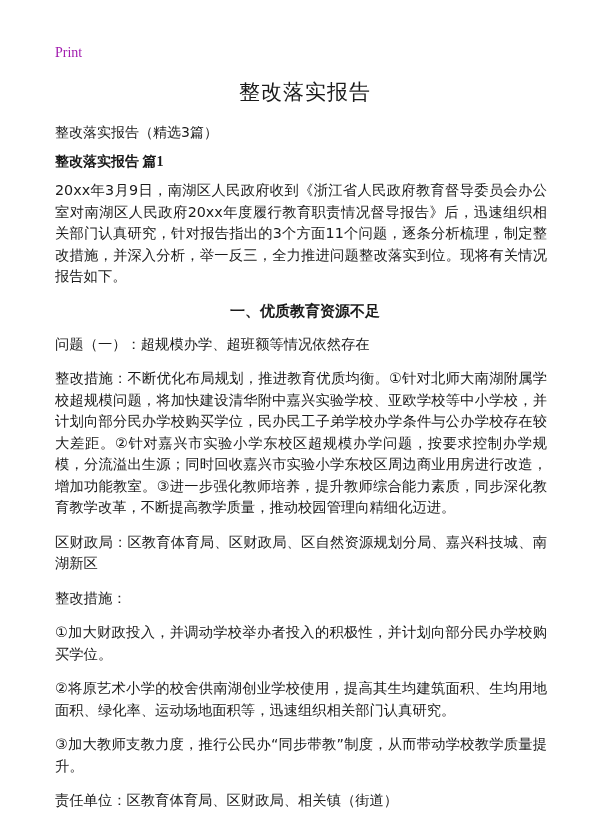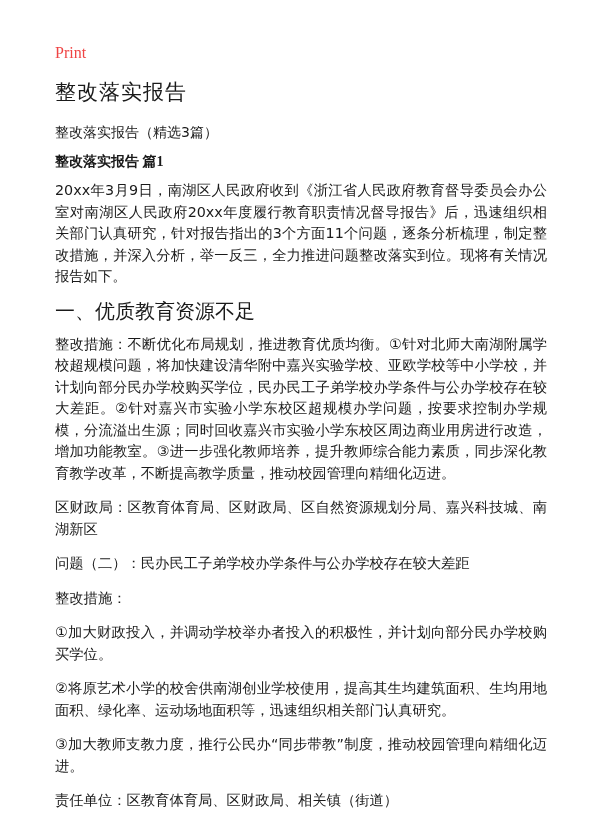--- a/index.html
+++ b/index.html
@@ -1,38 +1,38 @@
 <!DOCTYPE html>
 <html><head>
 <meta charset="utf-8">
 <style>
   html, body { margin: 0; padding: 0; background: #ffffff; }
   body { width: 600px; height: 828px; overflow: hidden; position: relative;
          font-family: "DejaVu Sans", "Liberation Sans", sans-serif; color: #1a1a1a; }
   .page { position: absolute; left: 55px; top: 44px; width: 500px; }
-  .print { font-family: "Liberation Serif", "DejaVu Serif", serif; font-size: 16px; color: #ef4444; margin: 0 0 16px 0; height: 18px; line-height: 18px; }
-  .title { font-size: 21px; font-weight: normal; margin: 0 0 16px 0; line-height: 28px; letter-spacing: 1px; }
+  .print { font-family: "Liberation Serif", "DejaVu Serif", serif; font-size: 14px; color: #a21caf; margin: 0 0 16px 0; height: 18px; line-height: 18px; }
+  .title { text-align: center; font-size: 21px; font-weight: normal; margin: 0 0 16px 0; line-height: 28px; letter-spacing: 1px; }
   .subtitle { font-size: 14px; margin: 0 0 10px 0; line-height: 20px; }
   .h-part { font-size: 14px; font-weight: bold; margin: 0 0 8px 0; line-height: 20px; font-family: Liberation Serif, serif; }
   .para { font-size: 14.3px; line-height: 21.5px; margin: 0 8px 13px 0; text-align: justify; word-break: break-all; }
-  .h-sec { font-size: 20px; font-weight: normal; margin: 0 0 12px 0; line-height: 21px; }
+  .h-sec { font-size: 15px; font-weight: bold; margin: 0 0 12px 0; line-height: 21px; text-align: center; }
 </style>
 </head>
 <body>
 
 <div class="page">
   <div class="print">Print</div>
   <h1 class="title">整改落实报告</h1>
   <div class="subtitle">整改落实报告（精选3篇）</div>
   <div class="h-part">整改落实报告 篇1</div>
 
   <p class="para">20xx年3月9日，南湖区人民政府收到《浙江省人民政府教育督导委员会办公室对南湖区人民政府20xx年度履行教育职责情况督导报告》后，迅速组织相关部门认真研究，针对报告指出的3个方面11个问题，逐条分析梳理，制定整改措施，并深入分析，举一反三，全力推进问题整改落实到位。现将有关情况报告如下。</p>
   <div class="h-sec">一、优质教育资源不足</div>
+  <p class="para">问题（一）：超规模办学、超班额等情况依然存在</p>
   <p class="para">整改措施：不断优化布局规划，推进教育优质均衡。①针对北师大南湖附属学校超规模问题，将加快建设清华附中嘉兴实验学校、亚欧学校等中小学校，并计划向部分民办学校购买学位，民办民工子弟学校办学条件与公办学校存在较大差距。②针对嘉兴市实验小学东校区超规模办学问题，按要求控制办学规模，分流溢出生源；同时回收嘉兴市实验小学东校区周边商业用房进行改造，增加功能教室。③进一步强化教师培养，提升教师综合能力素质，同步深化教育教学改革，不断提高教学质量，推动校园管理向精细化迈进。</p>
   <p class="para">区财政局：区教育体育局、区财政局、区自然资源规划分局、嘉兴科技城、南湖新区</p>
-  <p class="para">问题（二）：民办民工子弟学校办学条件与公办学校存在较大差距</p>
   <p class="para">整改措施：</p>
   <p class="para">①加大财政投入，并调动学校举办者投入的积极性，并计划向部分民办学校购买学位。</p>
   <p class="para">②将原艺术小学的校舍供南湖创业学校使用，提高其生均建筑面积、生均用地面积、绿化率、运动场地面积等，迅速组织相关部门认真研究。</p>
-  <p class="para">③加大教师支教力度，推行公民办“同步带教”制度，推动校园管理向精细化迈进。</p>
+  <p class="para">③加大教师支教力度，推行公民办“同步带教”制度，从而带动学校教学质量提升。</p>
   <p class="para">责任单位：区教育体育局、区财政局、相关镇（街道）</p>
 
 </div>
 
 </body></html>

